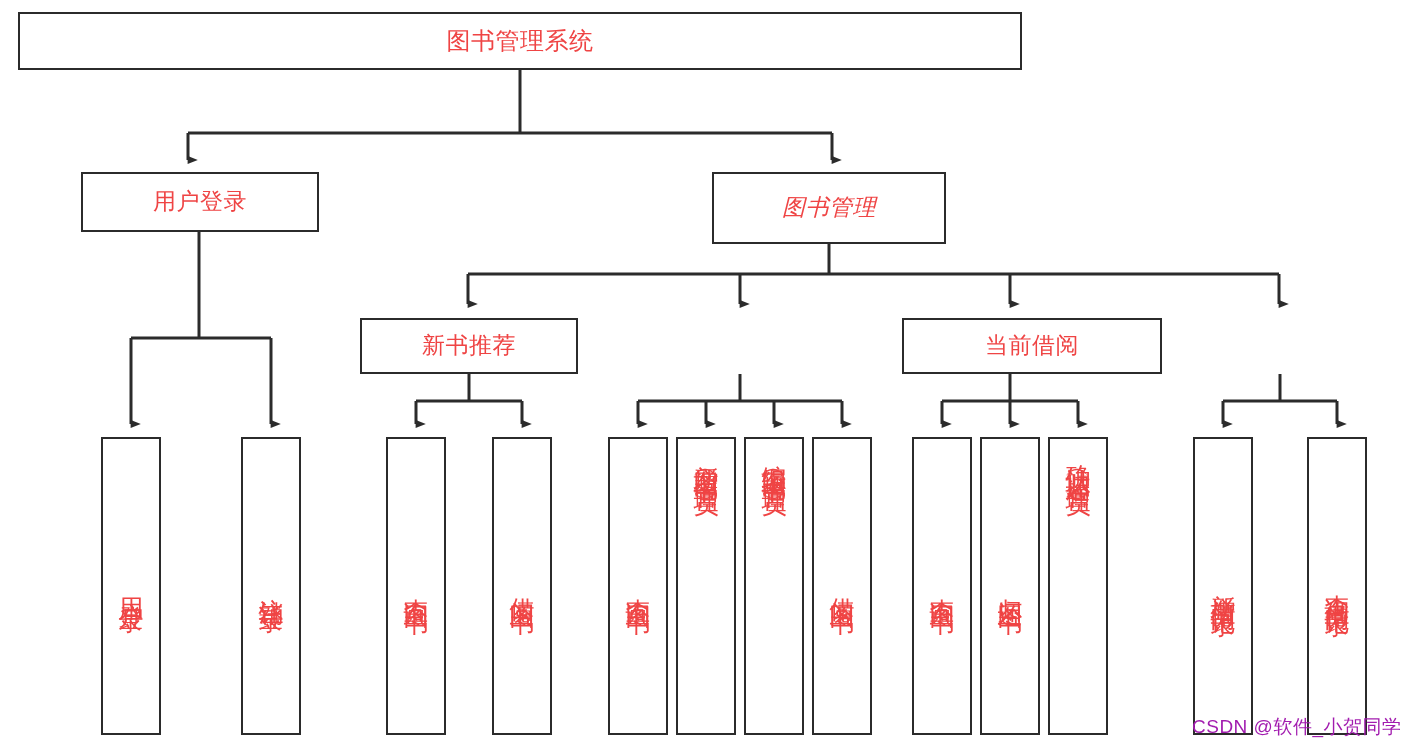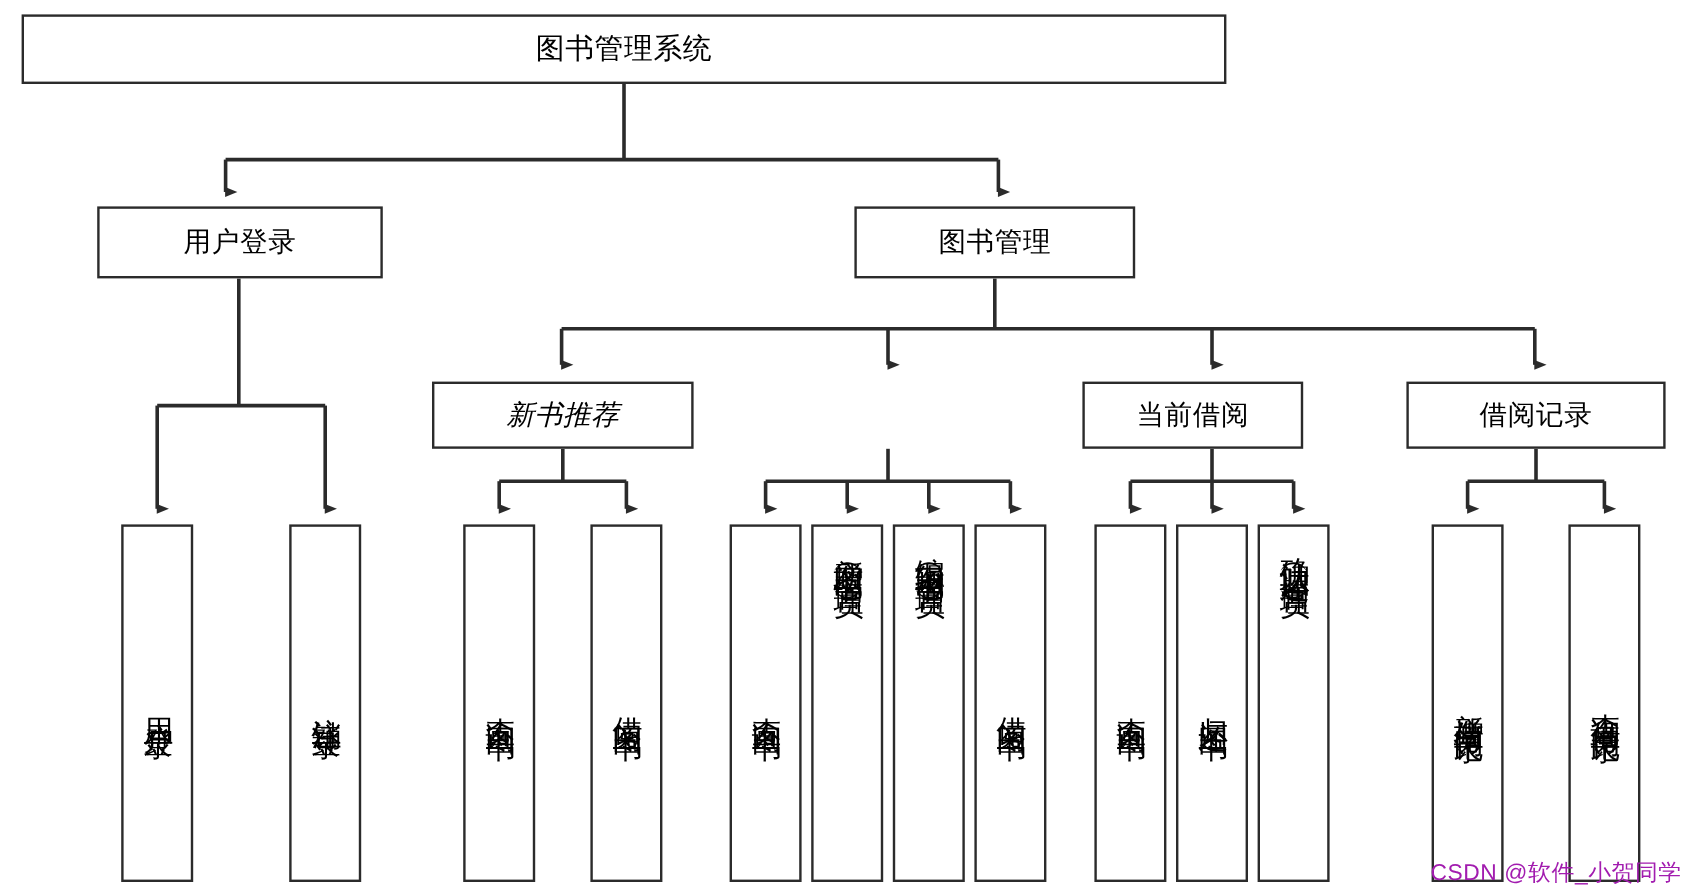--- a/index.html
+++ b/index.html
@@ -34,21 +34,21 @@
     display: flex;
     align-items: center;
     justify-content: center;
     color: #3a3a3a;
   }
   .node .label {
     display: block;
     text-align: center;
     line-height: 1.12;
     letter-spacing: 0.5px;
-    color: #000000;
+    color: #ef4444;
   }
   
   .node.h .label {
     font-size: 23px;
     white-space: nowrap;
   }
   .node.root .label {
     font-size: 24px;
   }
   
@@ -134,36 +134,33 @@
   </svg>
 
   <div class="node h root" style="left:18px; top:12px; width:1004px; height:58px;">
     <span class="label">图书管理系统</span>
   </div>
 
   <div class="node h" style="left:81px; top:172px; width:238px; height:60px;">
     <span class="label">用户登录</span>
   </div>
 
-  <div class="node h" style="left:712px; top:172px; width:234px; height:60px;">
+  <div class="node h" style="left:712px; top:172px; width:234px; height:72px;font-style:italic;">
     <span class="label">图书管理</span>
   </div>
 
-  <div class="node h" style="left:360px; top:318px; width:218px; height:56px;font-style:italic;">
+  <div class="node h" style="left:360px; top:318px; width:218px; height:56px;">
     <span class="label">新书推荐</span>
   </div>
 
 
-  <div class="node h" style="left:902px; top:318px; width:184px; height:56px;">
+  <div class="node h" style="left:902px; top:318px; width:260px; height:56px;">
     <span class="label">当前借阅</span>
   </div>
 
-  <div class="node h" style="left:1172px; top:318px; width:216px; height:56px;">
-    <span class="label">借阅记录</span>
-  </div>
 
   <div class="node v mid" style="left:101px; top:437px; width:60px; height:298px;">
     <span class="label">用户登录</span>
   </div>
 
   <div class="node v mid" style="left:241px; top:437px; width:60px; height:298px;">
     <span class="label">注销登录</span>
   </div>
 
   <div class="node v mid" style="left:386px; top:437px; width:60px; height:298px;">

